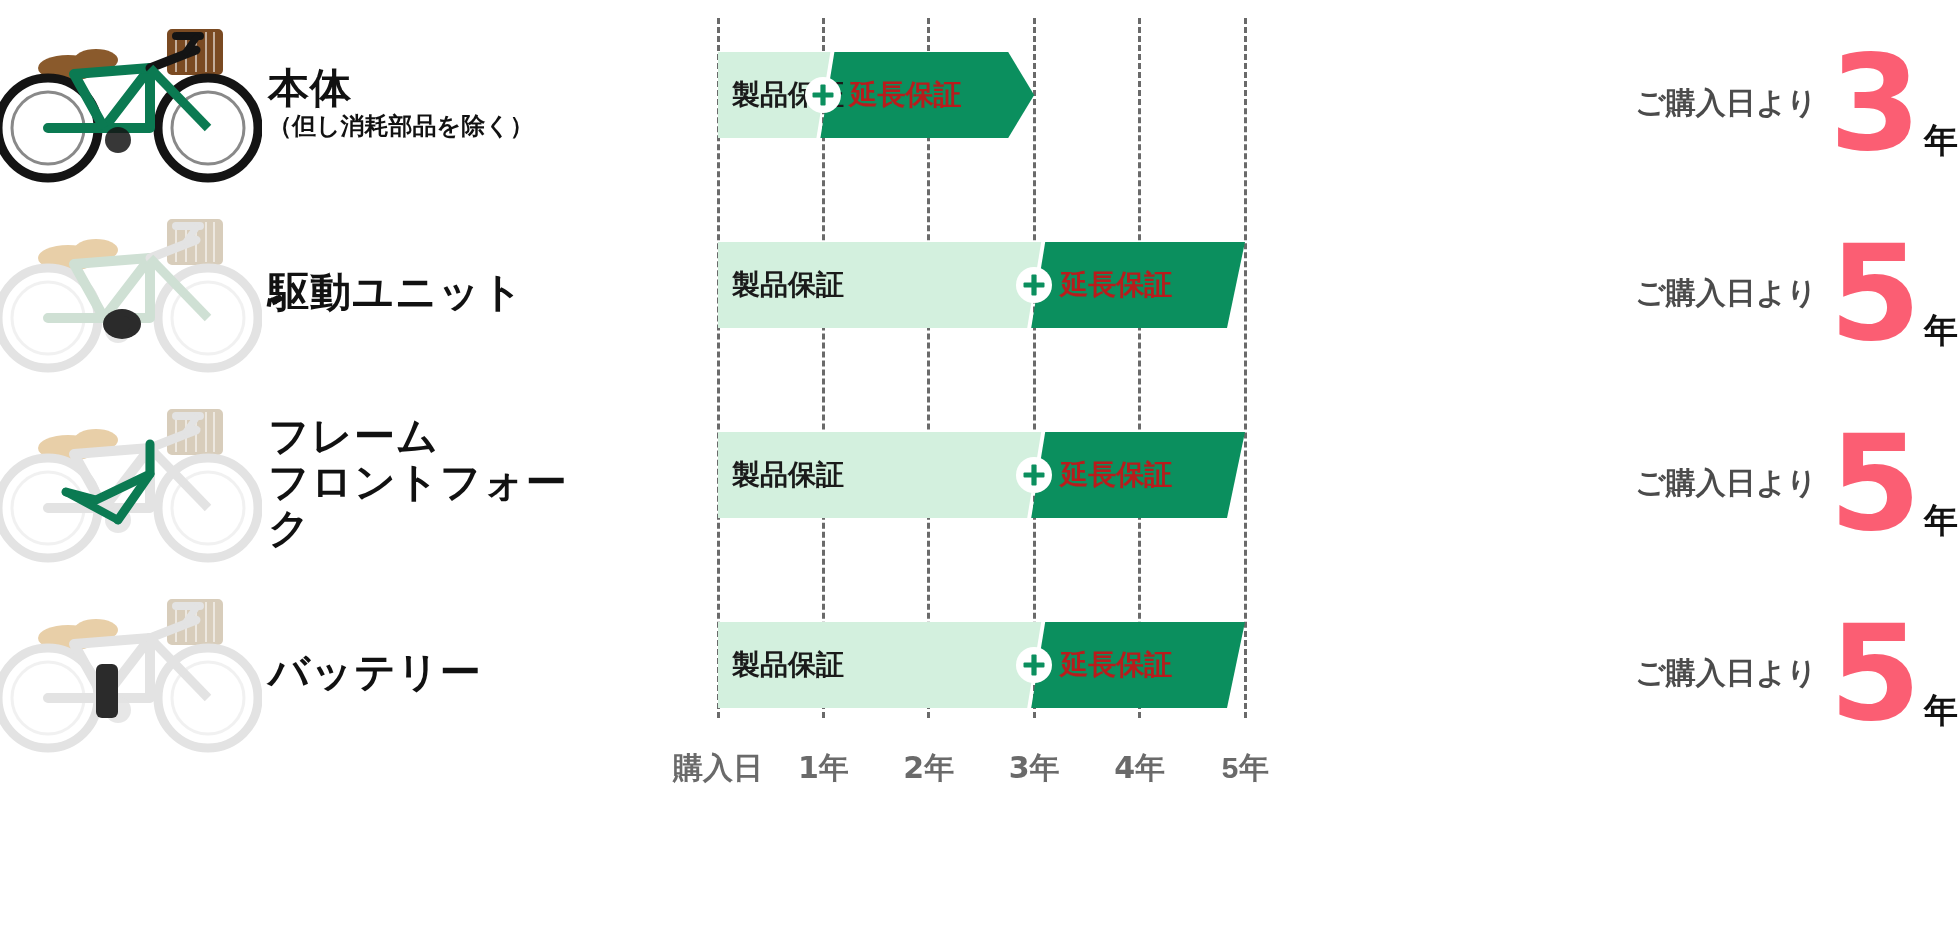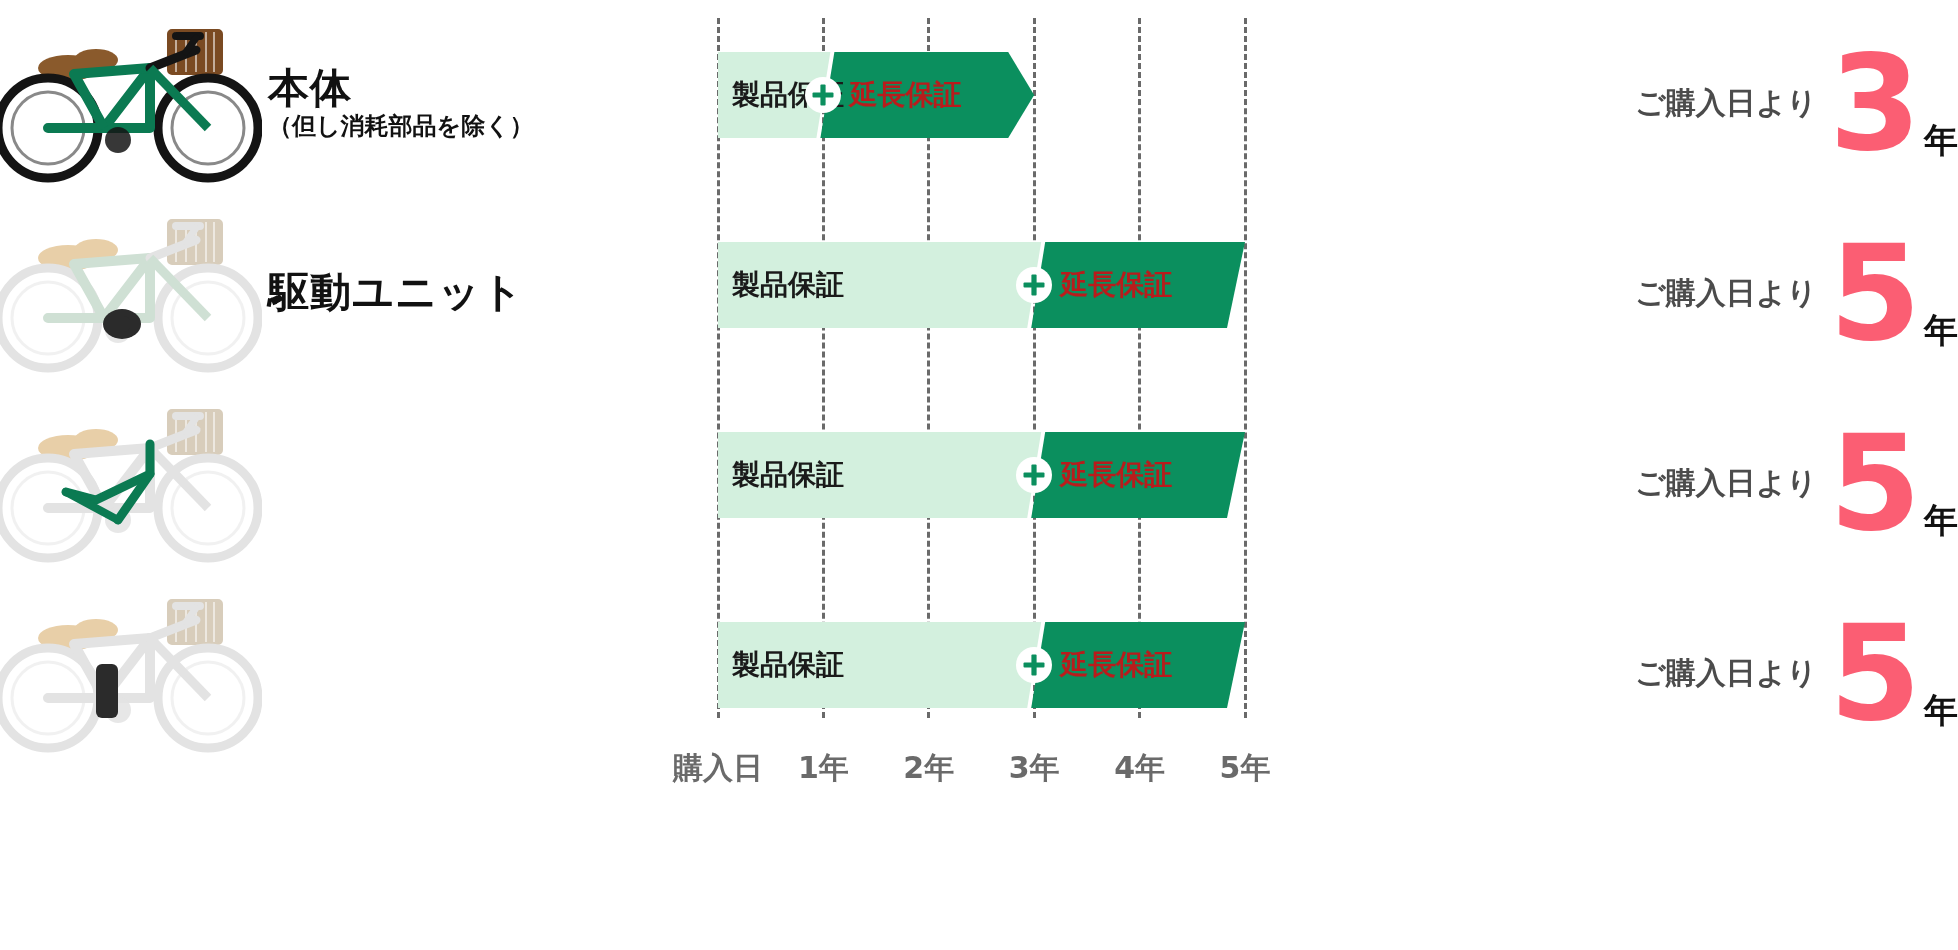--- a/index.html
+++ b/index.html
@@ -326,20 +326,24 @@
       <path d="M176 20 L200 20" stroke="#e3e3e3" stroke-width="8" stroke-linecap="round"></path>
       <path d="M196 22 L186 36" stroke="#e3e3e3" stroke-width="7" stroke-linecap="round"></path>
 
       <circle cx="118" cy="124" r="13" fill="#e3e3e3" opacity="0.85"></circle>
       <path d="M150 48 L150 78 L96 104 L66 96" stroke="#0b7a52" stroke-width="9" fill="none" stroke-linecap="round" stroke-linejoin="round"></path>
               <path d="M150 78 L118 124" stroke="#0b7a52" stroke-width="9" fill="none" stroke-linecap="round"></path>
               <path d="M66 96 L118 124" stroke="#0b7a52" stroke-width="8" fill="none" stroke-linecap="round"></path>
     </g>
   </svg>
         </div>
+        <div class="label-cell">
+          <div class="label-main">フレーム
+フロントフォーク</div>
+        </div>
         <div class="bar-area">
           <div class="bar-wrap" style="left: 718px; top: 44px; width: 527px;">
             <svg class="bar-svg" viewBox="0 0 527 86" preserveAspectRatio="none" xmlns="http://www.w3.org/2000/svg">
       <path d="M0,0 L323.20000000000005,0 L309.20000000000005,86 L0,86 Z" fill="#d3f0de"></path>
       <path d="M327.20000000000005,0 L527,0 L509,86 L313.20000000000005,86 Z" fill="#0b8f5e"></path>
     </svg>
           </div>
           <div class="seg-label base" style="left: 732px; top: 73px;">製品保証</div>
           <div class="plus-badge" style="left: 1015.2px; top: 68px;"><svg viewBox="0 0 38 38" xmlns="http://www.w3.org/2000/svg">
     <circle cx="19" cy="19" r="18" fill="#ffffff"></circle>
@@ -382,20 +386,23 @@
       <path d="M150 52 L208 112" fill="none" stroke="#e3e3e3" stroke-width="9"></path>
 
       <path d="M176 20 L200 20" stroke="#e3e3e3" stroke-width="8" stroke-linecap="round"></path>
       <path d="M196 22 L186 36" stroke="#e3e3e3" stroke-width="7" stroke-linecap="round"></path>
 
       <circle cx="118" cy="124" r="13" fill="#e3e3e3" opacity="0.85"></circle>
       <rect x="96" y="78" width="22" height="54" rx="6" fill="#2b2b2b"></rect>
     </g>
   </svg>
         </div>
+        <div class="label-cell">
+          <div class="label-main">バッテリー</div>
+        </div>
         <div class="bar-area">
           <div class="bar-wrap" style="left: 718px; top: 44px; width: 527px;">
             <svg class="bar-svg" viewBox="0 0 527 86" preserveAspectRatio="none" xmlns="http://www.w3.org/2000/svg">
       <path d="M0,0 L323.20000000000005,0 L309.20000000000005,86 L0,86 Z" fill="#d3f0de"></path>
       <path d="M327.20000000000005,0 L527,0 L509,86 L313.20000000000005,86 Z" fill="#0b8f5e"></path>
     </svg>
           </div>
           <div class="seg-label base" style="left: 732px; top: 73px;">製品保証</div>
           <div class="plus-badge" style="left: 1015.2px; top: 68px;"><svg viewBox="0 0 38 38" xmlns="http://www.w3.org/2000/svg">
     <circle cx="19" cy="19" r="18" fill="#ffffff"></circle>
@@ -411,16 +418,16 @@
         </div>
       </div>
     </div>
 
   <div class="axis" id="axis-host">
       <div class="axis-tick" style="left: 718px;">購入日</div>
       <div class="axis-tick" style="left: 823.4px; text-align: center;">1年</div>
       <div class="axis-tick" style="left: 928.8px;">2年</div>
       <div class="axis-tick" style="left: 1034.2px;">3年</div>
       <div class="axis-tick" style="left: 1139.6px;">4年</div>
-      <div class="axis-tick" style="left: 1245px;">5年</div>
+      <div class="axis-tick" style="left: 1245px; font-family: Liberation Mono, monospace;">5年</div>
     </div>
 
 </div>
 
 </body></html>

